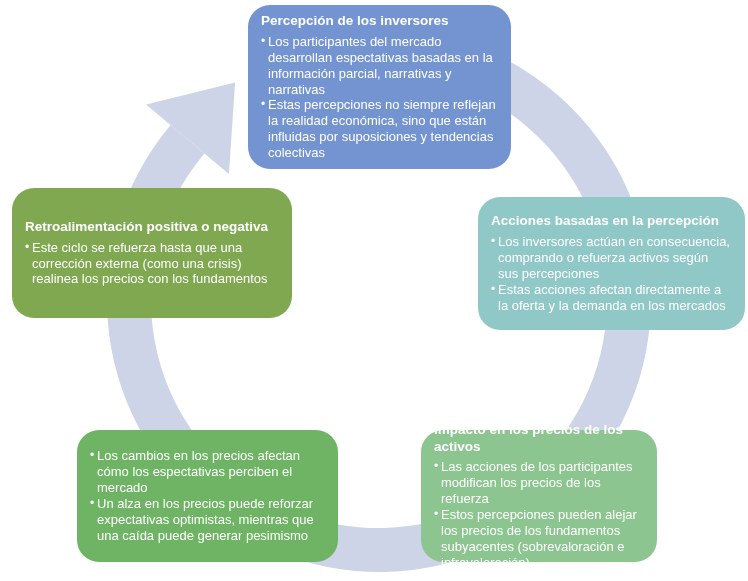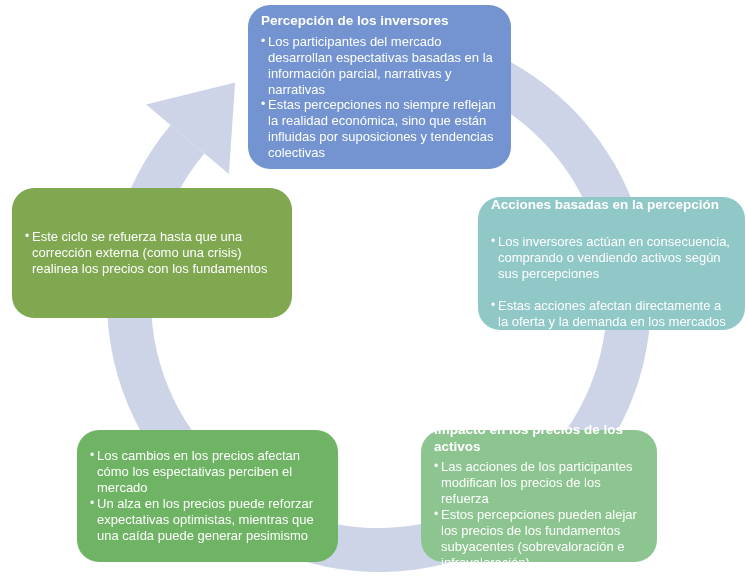--- a/index.html
+++ b/index.html
@@ -49,21 +49,21 @@
     display: flex;
     font-size: 13px;
     line-height: 1.22;
   }
   .bullet .dot {
     flex: 0 0 auto;
     width: 7px;
     font-size: 12px;
   }
   #node-percepcion     { left: 248px; top:   5px; width: 263px; height: 164px; background: var(--node-blue); }
-  #node-acciones       { left: 478px; top: 197px; width: 267px; height: 133px; background: var(--node-teal); gap: 16px; }
+  #node-acciones       { left: 478px; top: 197px; width: 267px; height: 133px; background: var(--node-teal); }
   #node-impacto        { left: 421px; top: 430px; width: 236px; height: 132px; background: var(--node-sage); }
   #node-reconfiguracion{ left:  77px; top: 430px; width: 261px; height: 132px; background: var(--node-green); }
   #node-retroalimentacion { left: 12px; top: 188px; width: 280px; height: 130px; background: var(--node-olive); }
 </style>
 </head>
 <body>
 
 <div class="stage">
 
   <svg class="ring-svg" viewBox="0 0 748 581" aria-hidden="true">
@@ -80,21 +80,21 @@
     <div class="bullet">
       <span class="dot">•</span>
       <span>Estas percepciones no siempre reflejan la realidad económica, sino que están influidas por suposiciones y tendencias colectivas</span>
     </div>
   </div>
 
   <div class="node" id="node-acciones">
     <div class="node-title">Acciones basadas en la percepción</div>
     <div class="bullet">
       <span class="dot">•</span>
-      <span>Los inversores actúan en consecuencia, comprando o vendiendo activos según sus percepciones</span>
+      <span>Los inversores actúan en consecuencia, comprando o refuerza activos según sus percepciones</span>
     </div>
     <div class="bullet">
       <span class="dot">•</span>
       <span>Estas acciones afectan directamente a la oferta y la demanda en los mercados</span>
     </div>
   </div>
 
   <div class="node" id="node-impacto">
     <div class="node-title">Impacto en los precios de los activos</div>
     <div class="bullet">
@@ -112,19 +112,20 @@
       <span class="dot">•</span>
       <span>Los cambios en los precios afectan cómo los espectativas perciben el mercado</span>
     </div>
     <div class="bullet">
       <span class="dot">•</span>
       <span>Un alza en los precios puede reforzar expectativas optimistas, mientras que una caída puede generar pesimismo</span>
     </div>
   </div>
 
   <div class="node" id="node-retroalimentacion">
+    <div class="node-title">Retroalimentación positiva o negativa</div>
     <div class="bullet">
       <span class="dot">•</span>
       <span>Este ciclo se refuerza hasta que una corrección externa (como una crisis) realinea los precios con los fundamentos</span>
     </div>
   </div>
 
 </div>
 
 </body></html>

